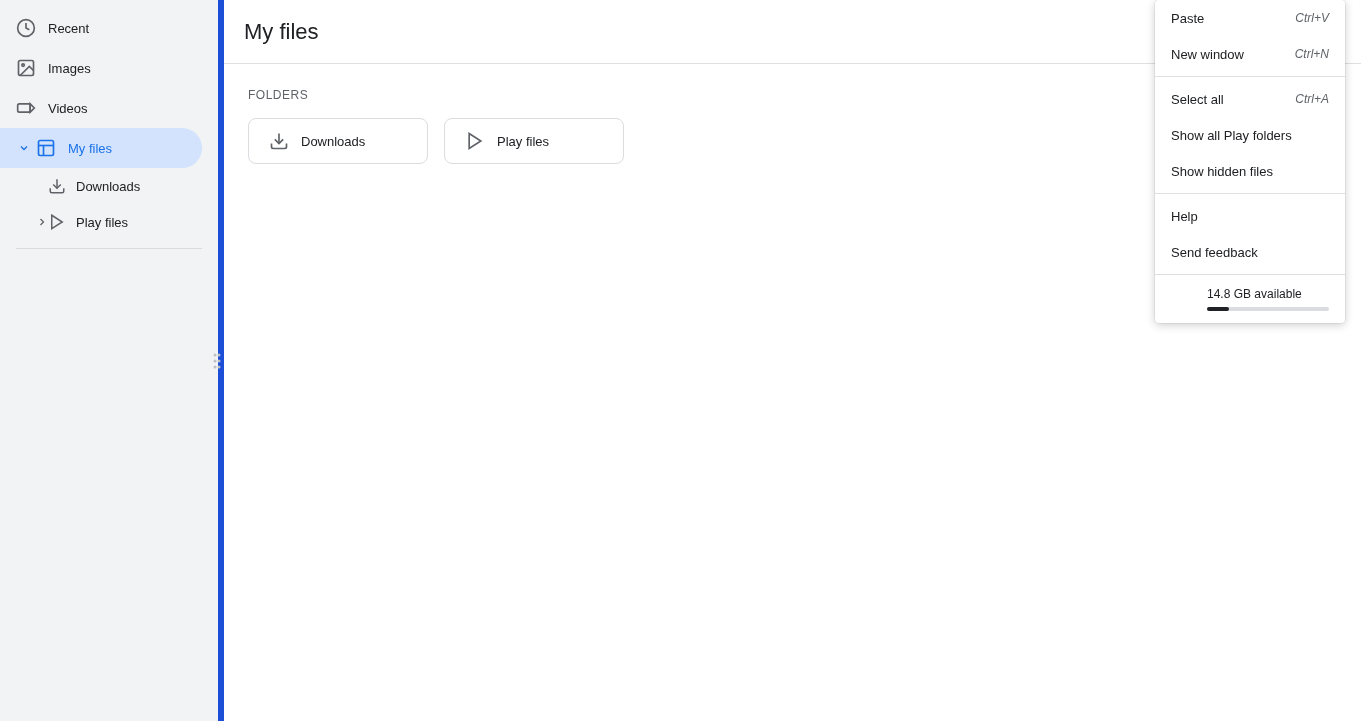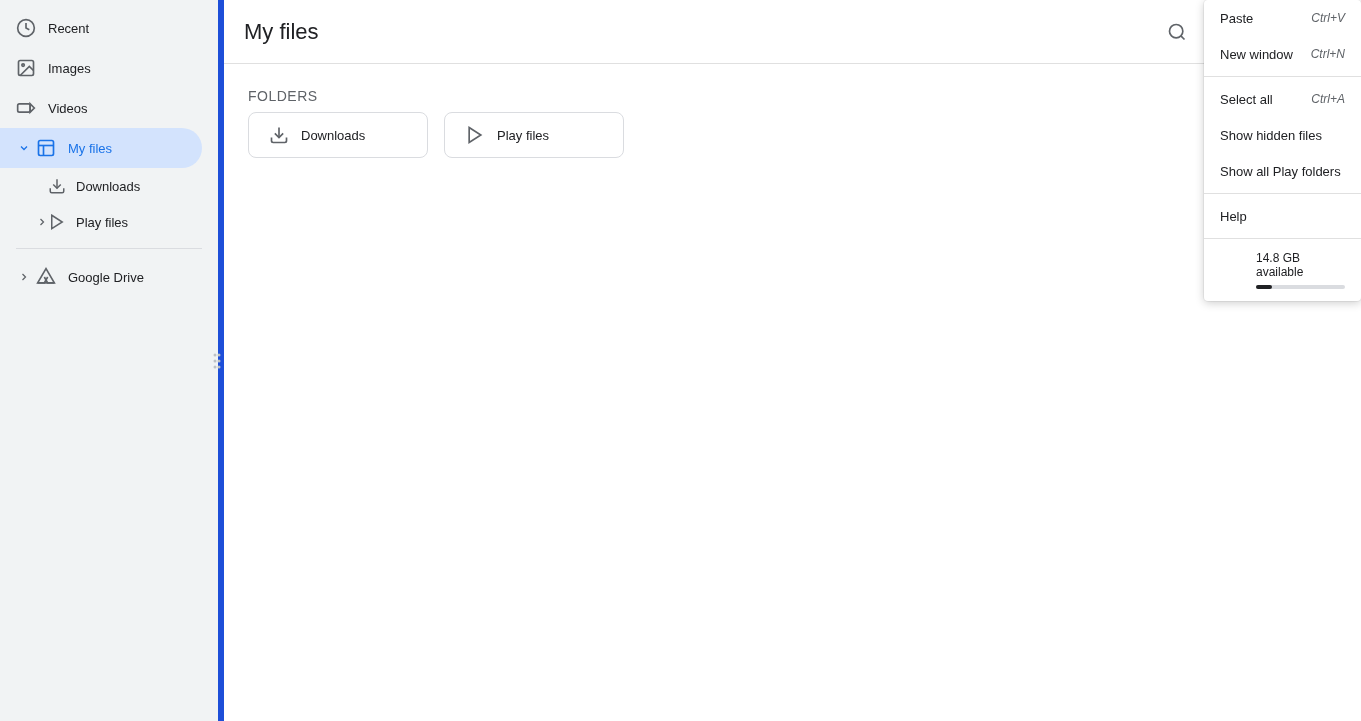--- a/index.html
+++ b/index.html
@@ -79,23 +79,23 @@
     .header-btn.menu-btn {
       border: 2px solid #1a73e8; color: #1a73e8;
     }
 
     
     .content-area {
       flex: 1; padding: 24px; overflow-y: auto;
     }
 
     .section-label {
-      font-size: 14px; font-weight: 500; color: #5f6368;
+      font-size: 12px; font-weight: 500; color: #5f6368;
       text-transform: uppercase; letter-spacing: 0.5px;
-      margin-bottom: 8px;
+      margin-bottom: 16px;
     }
 
     .folders-grid {
       display: flex; flex-wrap: wrap; gap: 16px;
     }
 
     .folder-card {
       display: flex; align-items: center; gap: 12px;
       padding: 12px 20px; border: 1px solid #dadce0; border-radius: 8px;
       cursor: pointer; min-width: 180px; font-size: 13px; color: #202124;
@@ -105,22 +105,22 @@
 
     
     .drag-handle-area {
       position: absolute; left: 212px; top: 50%; transform: translateY(-50%);
       display: flex; align-items: center; cursor: col-resize; color: #bdc1c6;
       font-size: 16px; height: 40px;
     }
 
     
     .context-menu {
-      position: absolute; top: 0; right: 0;
-      width: 157px; background: #fff;
+      position: absolute; top: 0; right: 16px;
+      width: 190px; background: #fff;
       box-shadow: 0 2px 10px rgba(0,0,0,0.2), 0 0 0 1px rgba(0,0,0,0.05);
       border-radius: 4px; z-index: 200;
       font-size: 13px; color: #202124;
     }
     .menu-item {
       display: flex; align-items: center; justify-content: space-between;
       padding: 8px 16px; cursor: pointer; height: 36px;
     }
     .menu-item .shortcut { color: #5f6368; font-size: 12px; font-style: italic; }
     .menu-separator { height: 1px; background: #e0e0e0; margin: 4px 0; }
@@ -218,35 +218,20 @@
       <span class="icon" style="margin-right:10px;">
         <svg width="18" height="18" viewBox="0 0 24 24" fill="none" stroke="#5f6368" stroke-width="2">
           <polygon points="5 3 19 12 5 21 5 3"></polygon>
         </svg>
       </span>
       <span>Play files</span>
     </div>
 
     <div class="sidebar-divider"></div>
 
-    <div class="sidebar-item">
-      <span class="expand-icon">
-        <svg width="12" height="12" viewBox="0 0 24 24" fill="none" stroke="#5f6368" stroke-width="2.5">
-          <polyline points="9 18 15 12 9 6"></polyline>
-        </svg>
-      </span>
-      <span class="icon">
-        <svg width="20" height="20" viewBox="0 0 24 24" fill="none" stroke="#5f6368" stroke-width="2">
-          <path d="M12 2L2 19h20L12 2z"></path>
-          <path d="M2 19h8l4-7"></path>
-          <path d="M22 19h-8l-4-7"></path>
-        </svg>
-      </span>
-      <span>Google Drive</span>
-    </div>
   </div>
 
   <div class="main-content">
 
     <div class="header">
       <div class="header-title">My files</div>
       <div class="header-actions">
         <div class="header-btn" title="Search">
           <svg width="20" height="20" viewBox="0 0 24 24" fill="none" stroke="#5f6368" stroke-width="2">
             <circle cx="11" cy="11" r="8"></circle>
@@ -318,28 +303,31 @@
     <div class="menu-item">
       <span>New window</span>
       <span class="shortcut">Ctrl+N</span>
     </div>
     <div class="menu-separator"></div>
     <div class="menu-item">
       <span>Select all</span>
       <span class="shortcut">Ctrl+A</span>
     </div>
     <div class="menu-item">
+      <span>Show all Play folders</span>
+    </div>
+    <div class="menu-item">
       <span>Show hidden files</span>
     </div>
-    <div class="menu-item">
-      <span>Show all Play folders</span>
-    </div>
     <div class="menu-separator"></div>
     <div class="menu-item">
       <span>Help</span>
+    </div>
+    <div class="menu-item">
+      <span>Send feedback</span>
     </div>
     <div class="menu-separator"></div>
     <div class="storage-section">
       <div class="storage-text">14.8 GB available</div>
       <div class="storage-bar-bg">
         <div class="storage-bar-fill" style="width: 18%;"></div>
       </div>
     </div>
   </div>
 </div>

